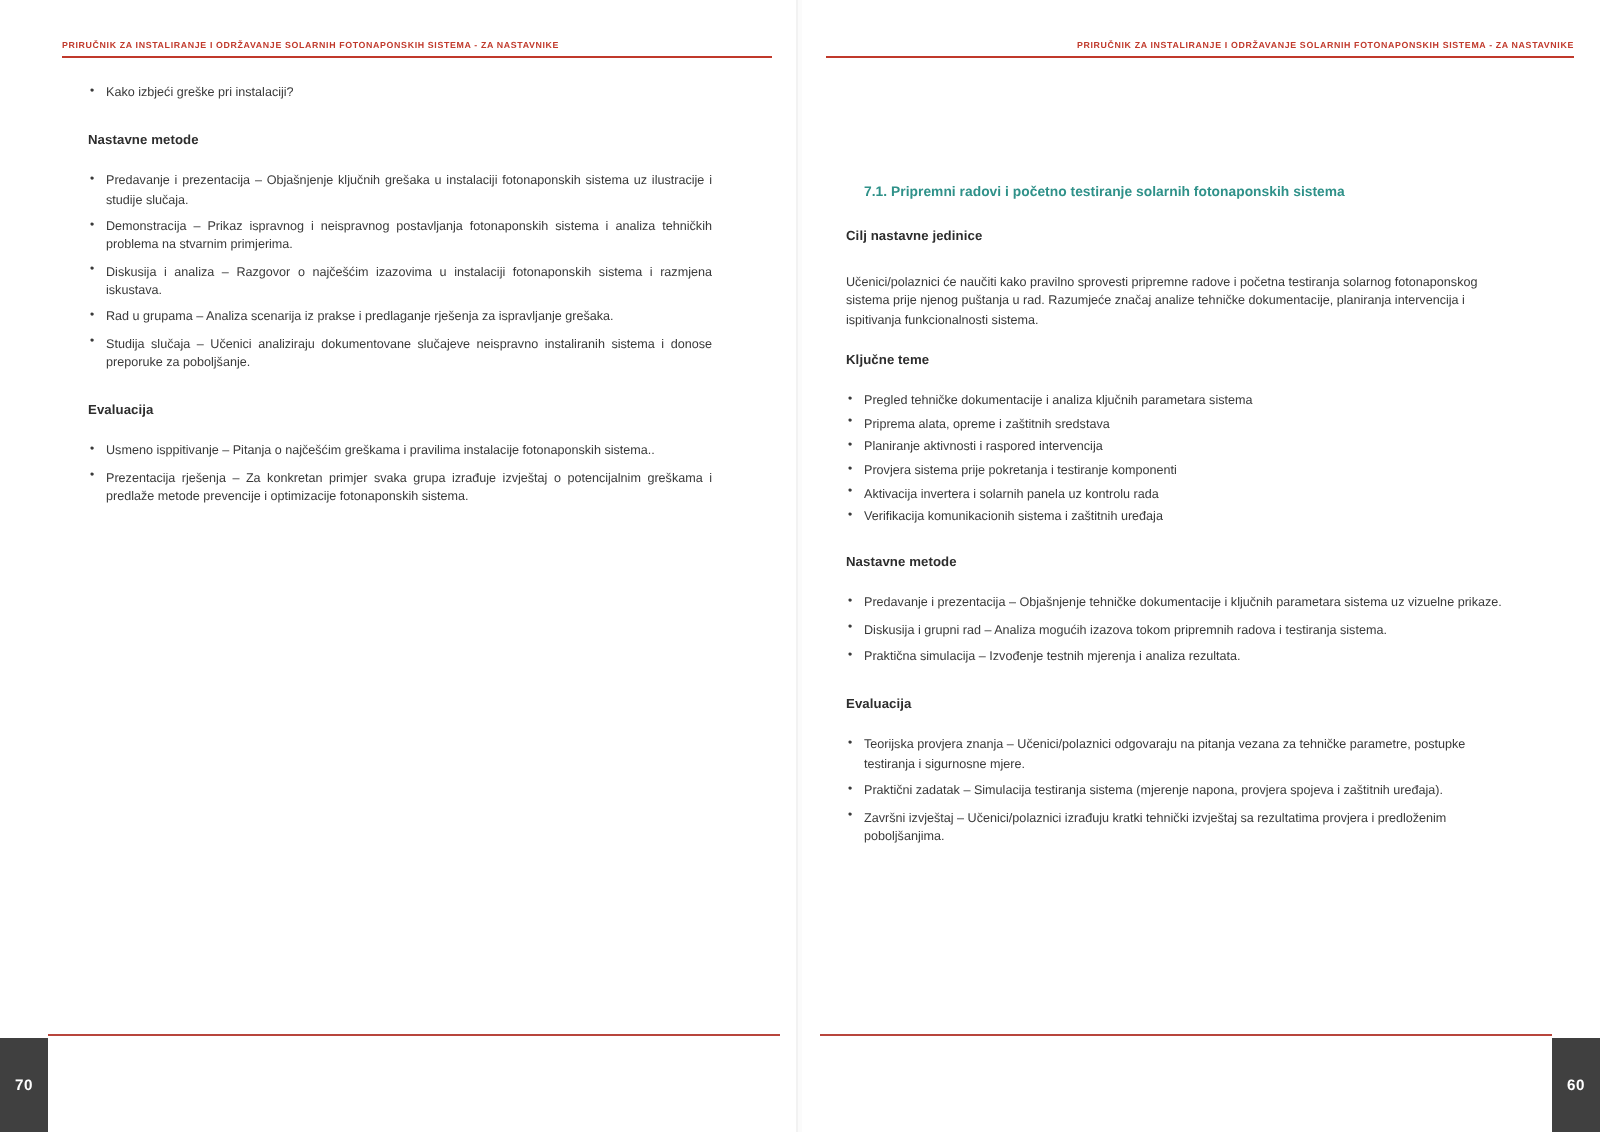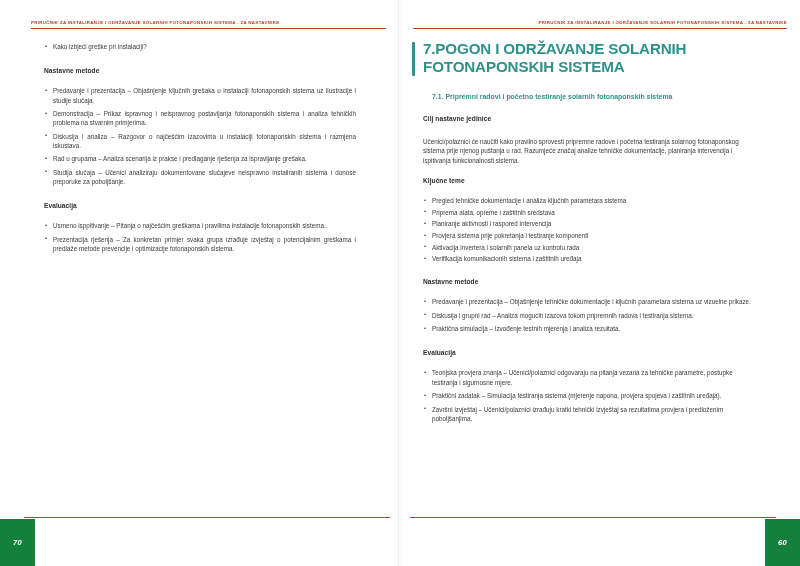--- a/index.html
+++ b/index.html
@@ -75,26 +75,25 @@
   }
 
   
   .footer-rule{
     position:absolute;bottom:48px;height:1.5px;background:#b8453c;
   }
   .page.left .footer-rule{left:24px;right:8px;}
   .page.right .footer-rule{left:9px;right:24px;}
 
   .pagenum{
-    position:absolute;bottom:0;width:35px;height:47px;
-    background:#15803d;color:#ffffff;
+    position:absolute;bottom:0;width:24px;height:47px;
+    background:#404040;color:#ffffff;
     font-size:7.6px;font-weight:700;
     display:flex;align-items:center;justify-content:center;
     letter-spacing:0.3px;
-    font-style:italic;
   }
   .page.left .pagenum{left:0;}
   .page.right .pagenum{right:0;}
 </style>
 </head>
 <body>
 
 <div class="spread">
 
   <div class="page left">
@@ -141,24 +140,20 @@
     <div class="pagenum">70</div>
   </div>
 
   <div class="page right">
 
     <div class="rh">
       <div class="rh-text">PRIRUČNIK ZA INSTALIRANJE I ODRŽAVANJE SOLARNIH FOTONAPONSKIH SISTEMA - ZA NASTAVNIKE</div>
       <div class="rh-rule"></div>
     </div>
 
-    <div class="chap-wrap">
-      <div class="chap-accent"></div>
-      <h1 class="chap-title">7.POGON I ODRŽAVANJE SOLARNIH FOTONAPONSKIH SISTEMA</h1>
-    </div>
 
     <div class="sub-title">7.1. Pripremni radovi i početno testiranje solarnih fotonaponskih sistema</div>
 
     <div class="col" style="top:114px;">
 
       <h3 class="sec">Cilj nastavne jedinice</h3>
 
       <div class="gap-md"></div>
 
       <p class="body">Učenici/polaznici će naučiti kako pravilno sprovesti pripremne radove i početna testiranja solarnog fotonaponskog sistema prije njenog puštanja u rad. Razumjeće značaj analize tehničke dokumentacije, planiranja intervencija i ispitivanja funkcionalnosti sistema.</p>

